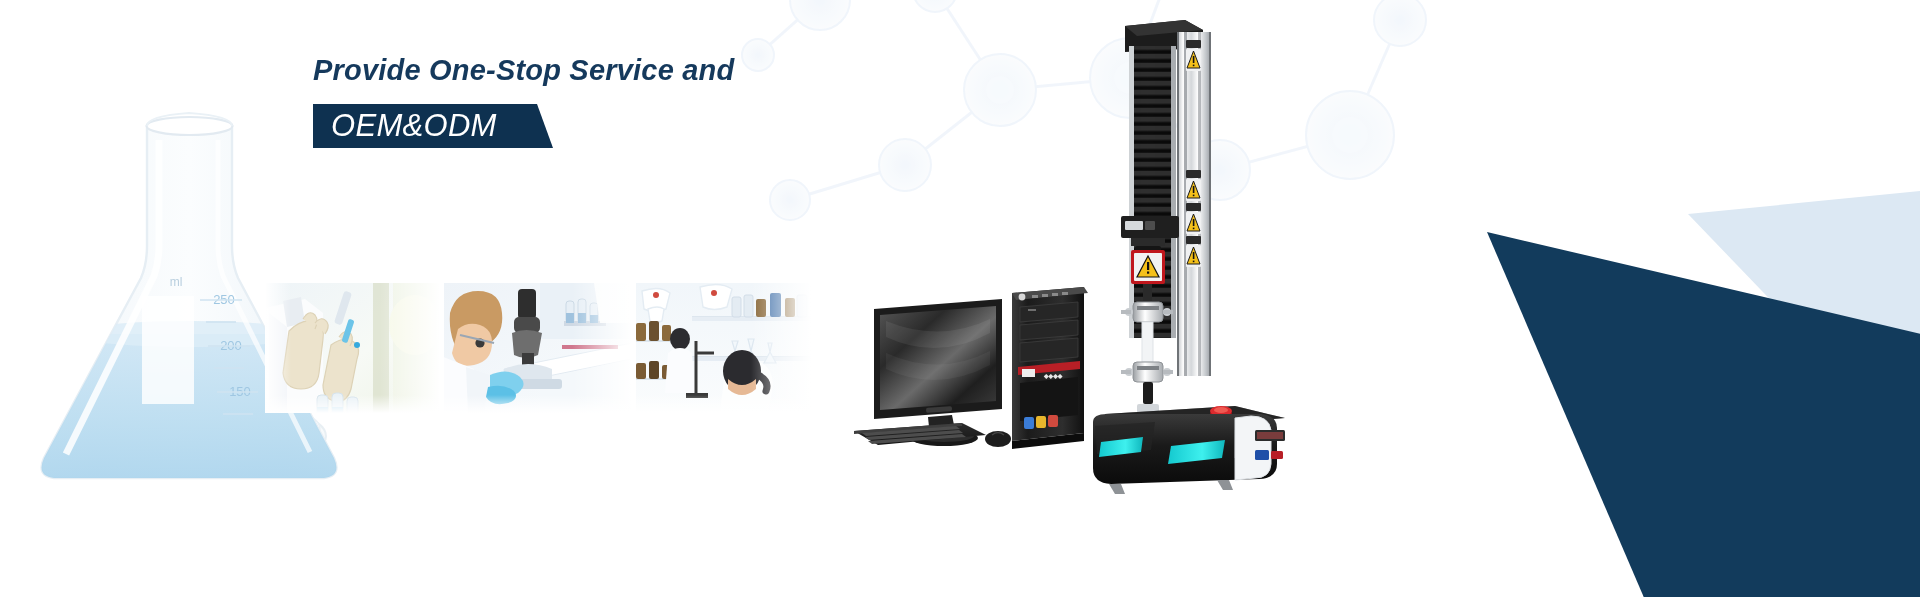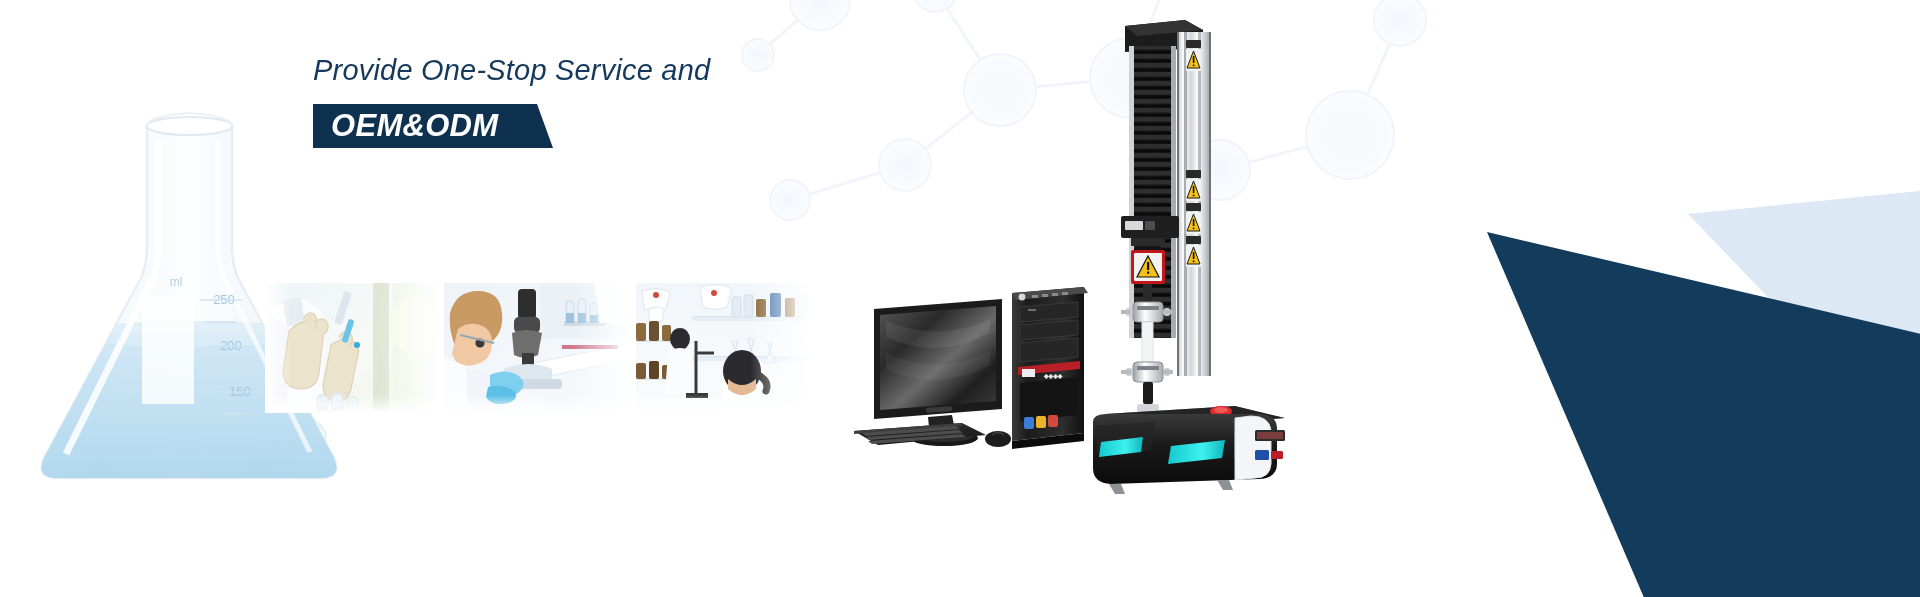--- a/index.html
+++ b/index.html
@@ -7,27 +7,27 @@
   #banner{position:relative;width:1920px;height:597px;background:#ffffff;overflow:hidden;}
 
   
   .watermark{position:absolute;left:700px;top:-40px;width:760px;height:300px;opacity:.55;pointer-events:none;}
 
   
   .tri{position:absolute;top:0;left:0;width:1920px;height:597px;pointer-events:none;}
 
   
   .copy{position:absolute;left:313px;top:56px;width:640px;}
-  .headline{font-size:29px;font-weight:normal;font-style:italic;color:#15395c;
+  .headline{font-size:29px;font-weight:bold;font-style:italic;color:#15395c;
             letter-spacing:.2px;line-height:1.0;white-space:nowrap;}
   .subline{margin-top:23px;font-size:27px;font-weight:bold;font-style:italic;
            color:#92a6c0;letter-spacing:.2px;line-height:1.0;white-space:nowrap;}
   .badge-wrap{margin-top:19px;position:relative;height:44px;width:240px;}
   .badge-shape{position:absolute;left:0;top:0;width:240px;height:44px;}
-  .badge-text{position:absolute;left:18px;top:4px;font-size:31px;font-weight:bold;
+  .badge-text{position:absolute;left:18px;top:4px;font-size:31px;font-weight:normal;
               font-style:italic;color:#ffffff;line-height:36px;letter-spacing:.3px;
               white-space:nowrap;}
 
   
   .flask{position:absolute;left:-6px;top:96px;width:420px;height:400px;}
 
   
   .strip{position:absolute;left:265px;top:283px;width:727px;height:130px;display:flex;}
   .panel{position:relative;height:130px;overflow:hidden;}
   .panel.p1{width:175px;}

